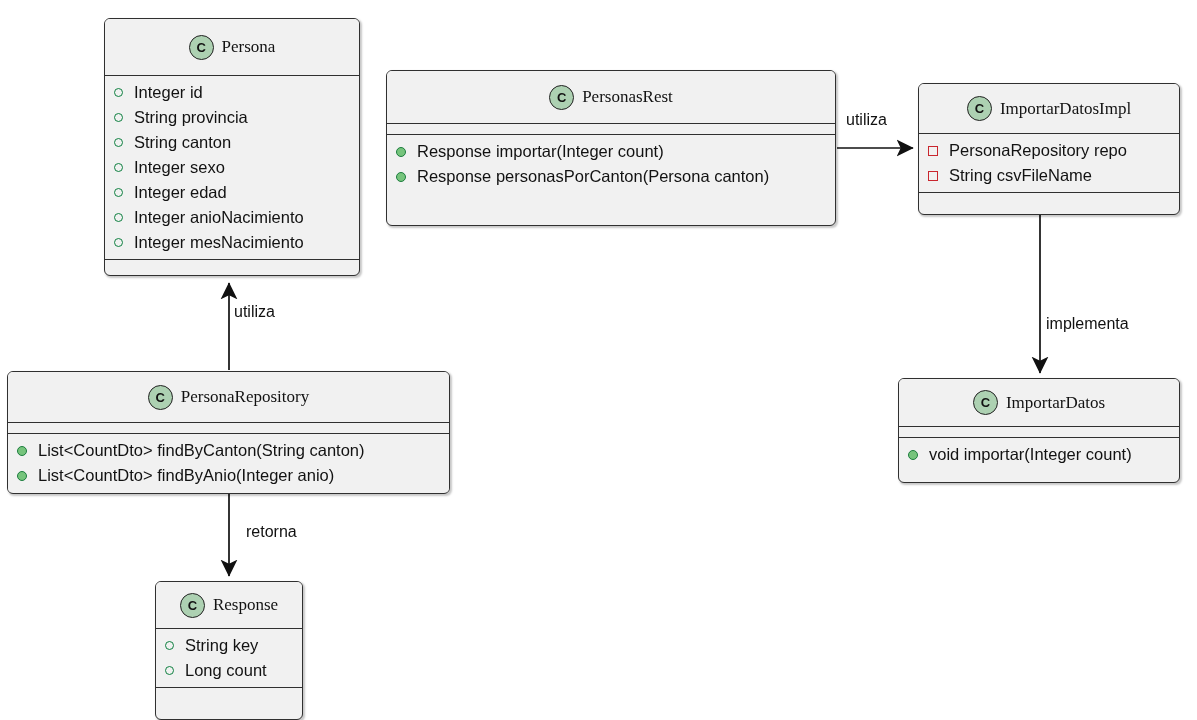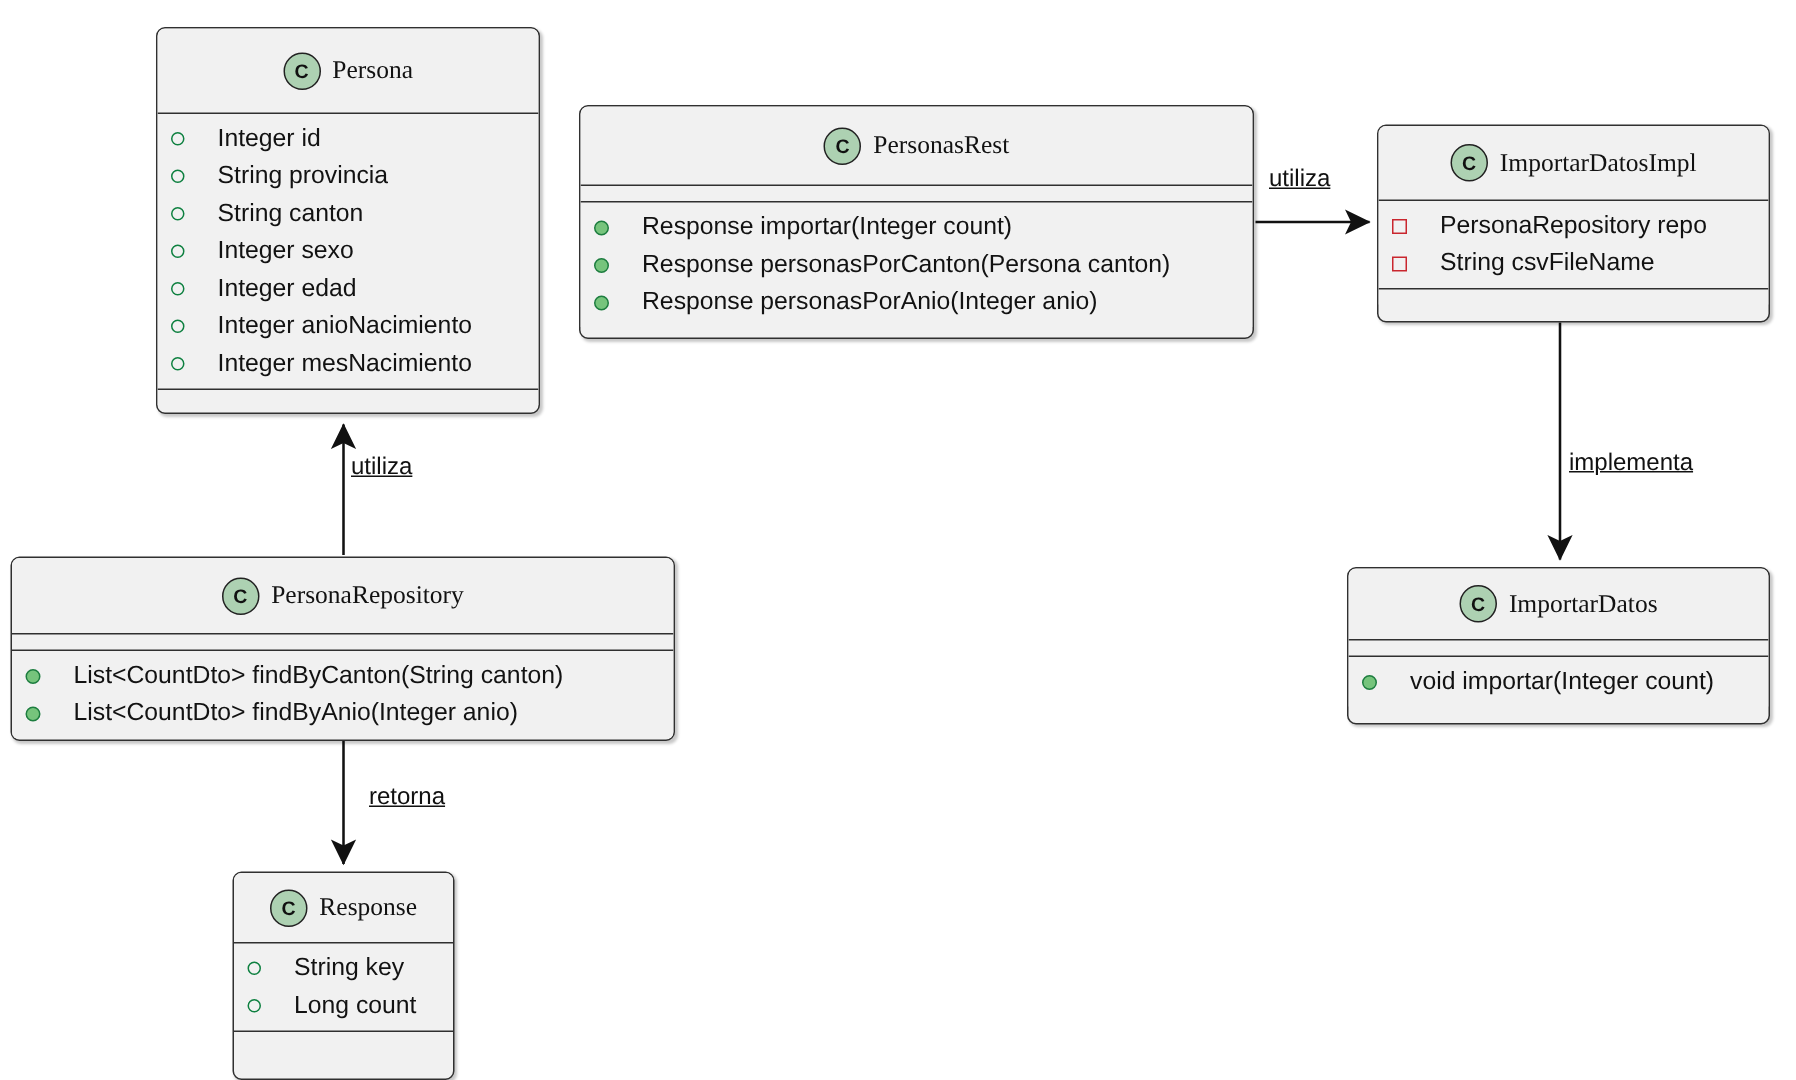--- a/index.html
+++ b/index.html
@@ -82,21 +82,21 @@
     padding: 4px 0 4px 0;
   }
   .compartment.empty {
     padding: 0;
     height: 11px;
   }
 
   .member {
     display: flex;
     align-items: center;
-    gap: 22px;
+    gap: 11px;
     padding: 0 9px;
     height: 25px;
     font-size: 16.5px;
     color: #121212;
     white-space: nowrap;
   }
 
   
   .mk {
     flex: 0 0 auto;
@@ -125,21 +125,20 @@
     background: transparent;
     box-sizing: border-box;
   }
 
   
   .edge-label {
     position: absolute;
     font-size: 16px;
     color: #111111;
     white-space: nowrap;
-    text-decoration: underline;
   }
 </style>
 </head>
 <body>
 
 <div id="diagram-canvas">
 
   <svg id="edge-layer" viewBox="0 0 1197 720" width="1197" height="720">
     <defs>
       <marker id="arrow-solid" viewBox="0 0 12 12" refX="10.5" refY="6" markerWidth="11" markerHeight="11" orient="auto-start-reverse">
@@ -163,21 +162,21 @@
       <line x1="1040" y1="215" x2="1040" y2="373" stroke="#111111" stroke-width="1.7" marker-end="url(#arrow-solid)"></line>
     </g>
   </svg>
 
   <div class="edge-label" style="left:846px; top:111px;">utiliza</div>
 
   <div class="edge-label" style="left:234px; top:303px;">utiliza</div>
 
   <div class="edge-label" style="left:234px; top:523px;margin-left:12px;">retorna</div>
 
-  <div class="edge-label" style="left:1046px; top:300px;">implementa</div>
+  <div class="edge-label" style="left:1046px; top:315px;">implementa</div>
 
   <div class="uml-class" style="left:104px; top:18px; width:256px; height:258px;">
     <div class="class-header" style="height:56px;">
       <span class="class-icon">C</span>
       <span class="class-title">Persona</span>
     </div>
     <div class="compartment">
       <div class="member">
         <span class="mk mk-circle-hollow"></span>
         <span>Integer id</span>
@@ -218,24 +217,20 @@
     <div class="compartment empty"></div>
     <div class="compartment">
       <div class="member">
         <span class="mk mk-circle-filled"></span>
         <span>Response importar(Integer count)</span>
       </div>
       <div class="member">
         <span class="mk mk-circle-filled"></span>
         <span>Response personasPorCanton(Persona canton)</span>
       </div>
-      <div class="member">
-        <span class="mk mk-circle-filled"></span>
-        <span>Response personasPorAnio(Integer anio)</span>
-      </div>
     </div>
   </div>
 
   <div class="uml-class" style="left:918px; top:83px; width:262px; height:132px;">
     <div class="class-header" style="height:49px;">
       <span class="class-icon">C</span>
       <span class="class-title">ImportarDatosImpl</span>
     </div>
     <div class="compartment">
       <div class="member">

